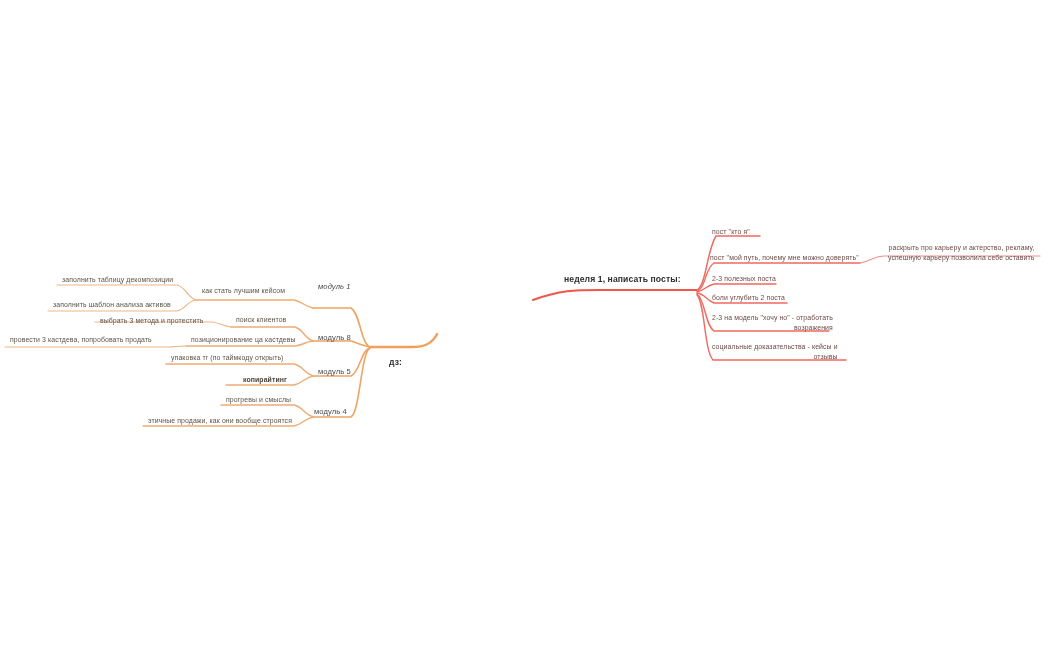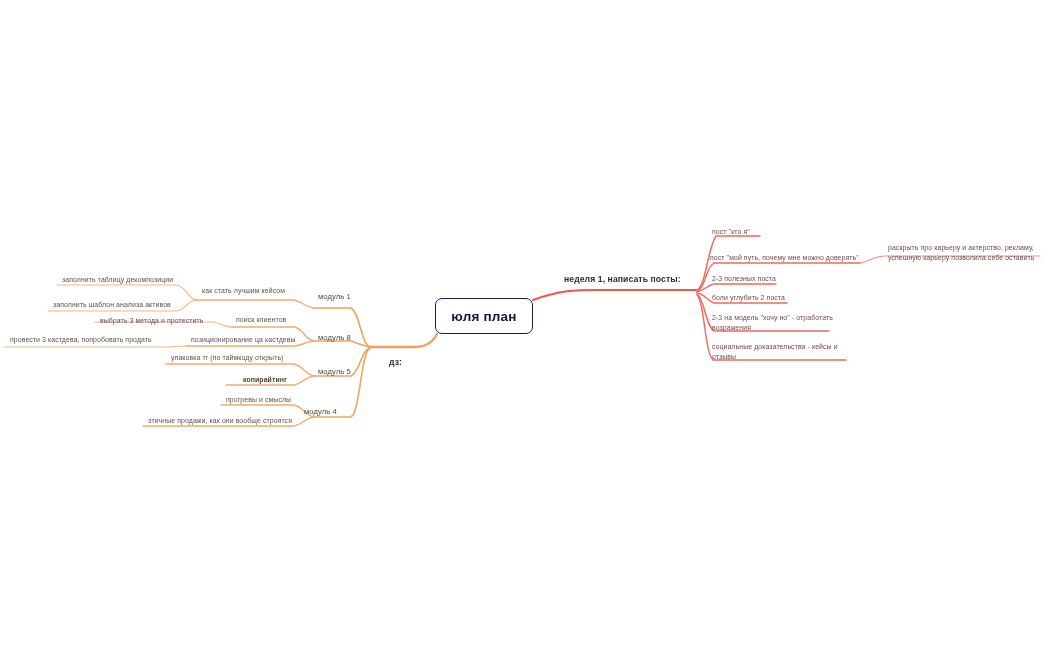--- a/index.html
+++ b/index.html
@@ -28,20 +28,21 @@
     top: 0;
     width: 1050px;
     height: 650px;
     pointer-events: none;
   }
   .node-label {
     position: absolute;
     white-space: pre;
     line-height: 11px;
     letter-spacing: 0.1px;
+    text-align: right;
   }
   
   #root-node {
     position: absolute;
     left: 435px;
     top: 298px;
     width: 98px;
     height: 36px;
     box-sizing: border-box;
     border: 1.8px solid #1b1b4f;
@@ -132,23 +133,20 @@
 
     <path d="M313,376 C304,373 303,366 294,364 L166,364" fill="none" stroke="#eeac72" stroke-width="1.4" stroke-linecap="round"></path>
 
     <path d="M313,376 C304,378 303,383 294,385 L226,385" fill="none" stroke="#eeac72" stroke-width="1.4" stroke-linecap="round"></path>
 
     <path d="M313,417 C304,414 303,407 294,405 L221,405" fill="none" stroke="#eeac72" stroke-width="1.4" stroke-linecap="round"></path>
 
     <path d="M313,417 C304,419 303,424 294,426 L143,426" fill="none" stroke="#eeac72" stroke-width="1.4" stroke-linecap="round"></path>
   </svg>
 
-  <div id="root-node">
-    <span class="root-text">юля план</span>
-  </div>
 
   <div class="node-label lvl1" style="left:564px; top:274px;">неделя 1, написать посты:</div>
 
   <div class="node-label lvl3 red" style="left:712px; top:226px;">пост "кто я"</div>
 
   <div class="node-label lvl3 red" style="left:710px; top:252px;">пост "мой путь, почему мне можно доверять"</div>
 
   <div class="node-label lvl3 red" style="left:712px; top:273px;">2-3 полезных поста</div>
 
   <div class="node-label lvl3 red" style="left:712px; top:292px;">боли углубить 2 поста</div>
@@ -157,24 +155,24 @@
 возражения</div>
 
   <div class="node-label lvl3 red two-line" style="left:712px; top:342px;">социальные доказательства - кейсы и
 отзывы</div>
 
   <div class="node-label lvl3 red two-line" style="left:888px; top:243px;">раскрыть про карьеру и актерство, рекламу,
 успешную карьеру позволила себе оставить</div>
 
   <div class="node-label lvl1" style="left:389px; top:357px;">дз:</div>
 
-  <div class="node-label lvl2" style="left:318px; top:291px;">модуль 1</div>
+  <div class="node-label lvl2" style="left:318px; top:281px;font-style:italic;">модуль 1</div>
   <div class="node-label lvl2" style="left:318px; top:332px;">модуль 8</div>
   <div class="node-label lvl2" style="left:318px; top:366px;">модуль 5</div>
-  <div class="node-label lvl2" style="left:304px; top:406px;">модуль 4</div>
+  <div class="node-label lvl2" style="left:314px; top:406px;">модуль 4</div>
 
   <div class="node-label lvl3" style="left:202px; top:285px;">как стать лучшим кейсом</div>
   <div class="node-label lvl3" style="left:62px; top:274px;">заполнить таблицу декомпозиции</div>
   <div class="node-label lvl3" style="left:53px; top:299px;">заполнить шаблон анализа активов</div>
 
   <div class="node-label lvl3" style="left:236px; top:314px;">поиск клиентов</div>
   <div class="node-label lvl3" style="left:100px; top:315px;">выбрать 3 метода и протестить</div>
   <div class="node-label lvl3" style="left:191px; top:334px;">позиционирование ца кастдевы</div>
   <div class="node-label lvl3" style="left:10px; top:334px;">провести 3 кастдева, попробовать продать</div>
 

